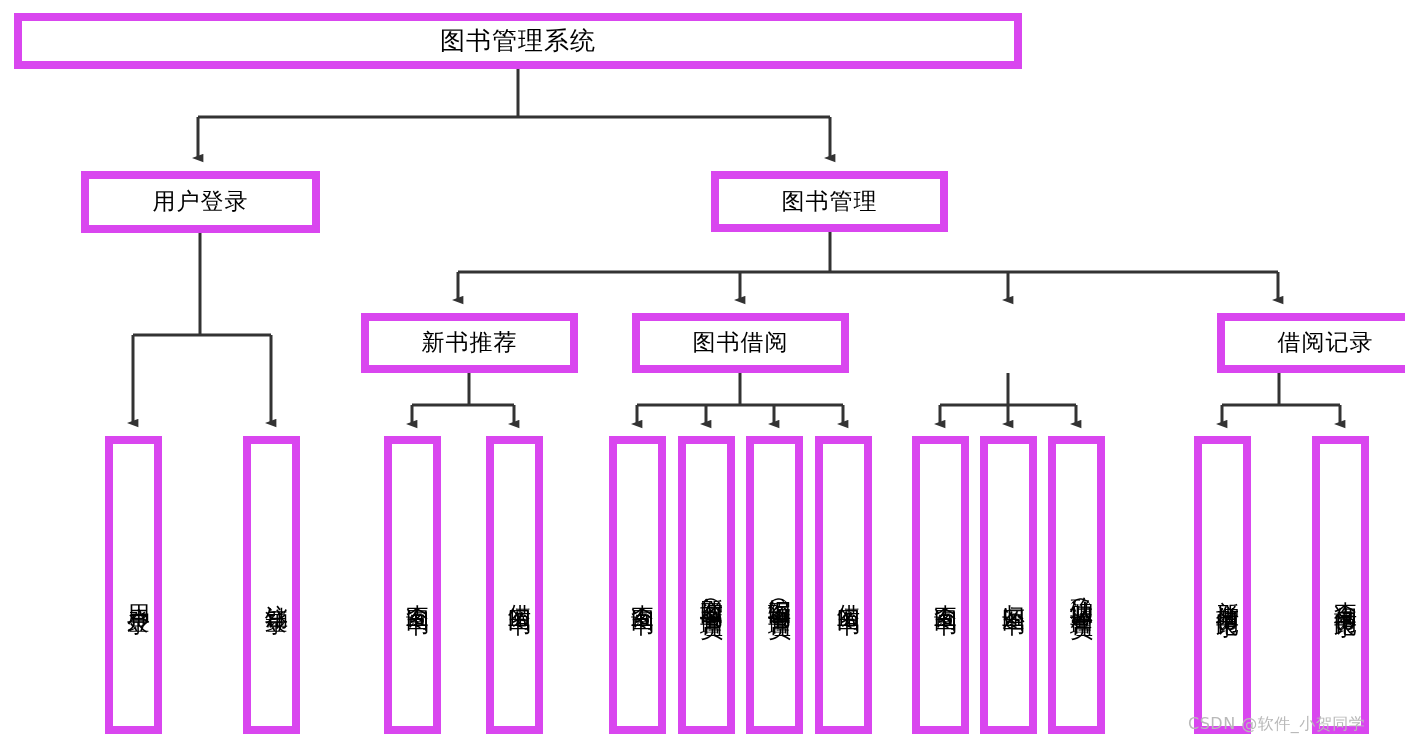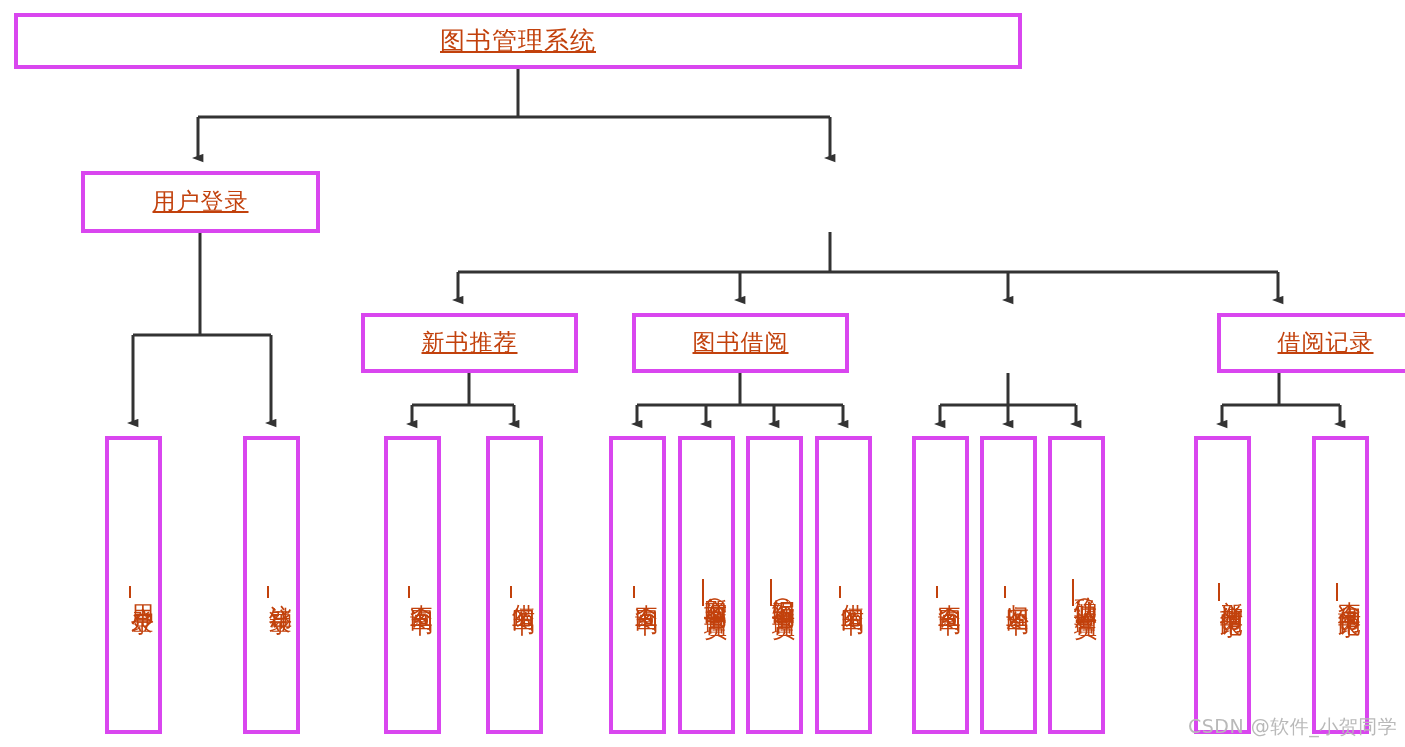--- a/index.html
+++ b/index.html
@@ -22,26 +22,25 @@
     left: 0;
     top: 0;
     width: 1405px;
     height: 747px;
     pointer-events: none;
   }
   .node {
     position: absolute;
     box-sizing: border-box;
     background: #ffffff;
-    border: 4px solid #d946ef;
+    border: 8px solid #d946ef;
     display: flex;
     align-items: center;
     justify-content: center;
-    color: #c2410c;
-    text-decoration: underline;
+    color: #000000;
   }
   .node.horizontal {
     font-size: 23px;
     letter-spacing: 1px;
     line-height: 1.1;
   }
   .node.vertical {
     writing-mode: vertical-rl;
     text-orientation: upright;
     align-items: flex-start;
@@ -60,21 +59,21 @@
     left: 14px;
     top: 13px;
     width: 1008px;
     height: 56px;
     font-size: 25px;
   }
   .watermark {
     position: absolute;
     left: 1188px;
     top: 714px;
-    font-size: 19px;
+    font-size: 16px;
     color: #b9b9b9;
     white-space: nowrap;
     letter-spacing: 0.5px;
   }
 </style>
 </head>
 <body>
 
 <div id="canvas">
 
@@ -124,20 +123,21 @@
       <path d="M1279,373 L1279,405"></path>
       <path d="M1222,405 L1340,405"></path>
       <path d="M1222,405 L1222,424" marker-end="url(#arrow)"></path>
       <path d="M1340,405 L1340,424" marker-end="url(#arrow)"></path>
     </g>
   </svg>
 
   <div class="node horizontal" id="root-node">图书管理系统</div>
 
   <div class="node horizontal" style="left:81px; top:171px; width:239px; height:62px;">用户登录</div>
+  <div class="node horizontal" style="left:711px; top:171px; width:237px; height:61px;">图书管理</div>
 
   <div class="node horizontal" style="left:632px; top:313px; width:217px; height:60px;">图书借阅</div>
   <div class="node horizontal" style="left:361px; top:313px; width:217px; height:60px;">新书推荐</div>
   <div class="node horizontal" style="left:1171px; top:313px; width:217px; height:60px;margin-left:46px;">借阅记录</div>
 
   <div class="node vertical" style="left:105px; top:436px; width:57px; height:298px;">
     <span class="vlabel">用户登录</span>
   </div>
   <div class="node vertical" style="left:243px; top:436px; width:57px; height:298px;">
     <span class="vlabel">注销登录</span>

